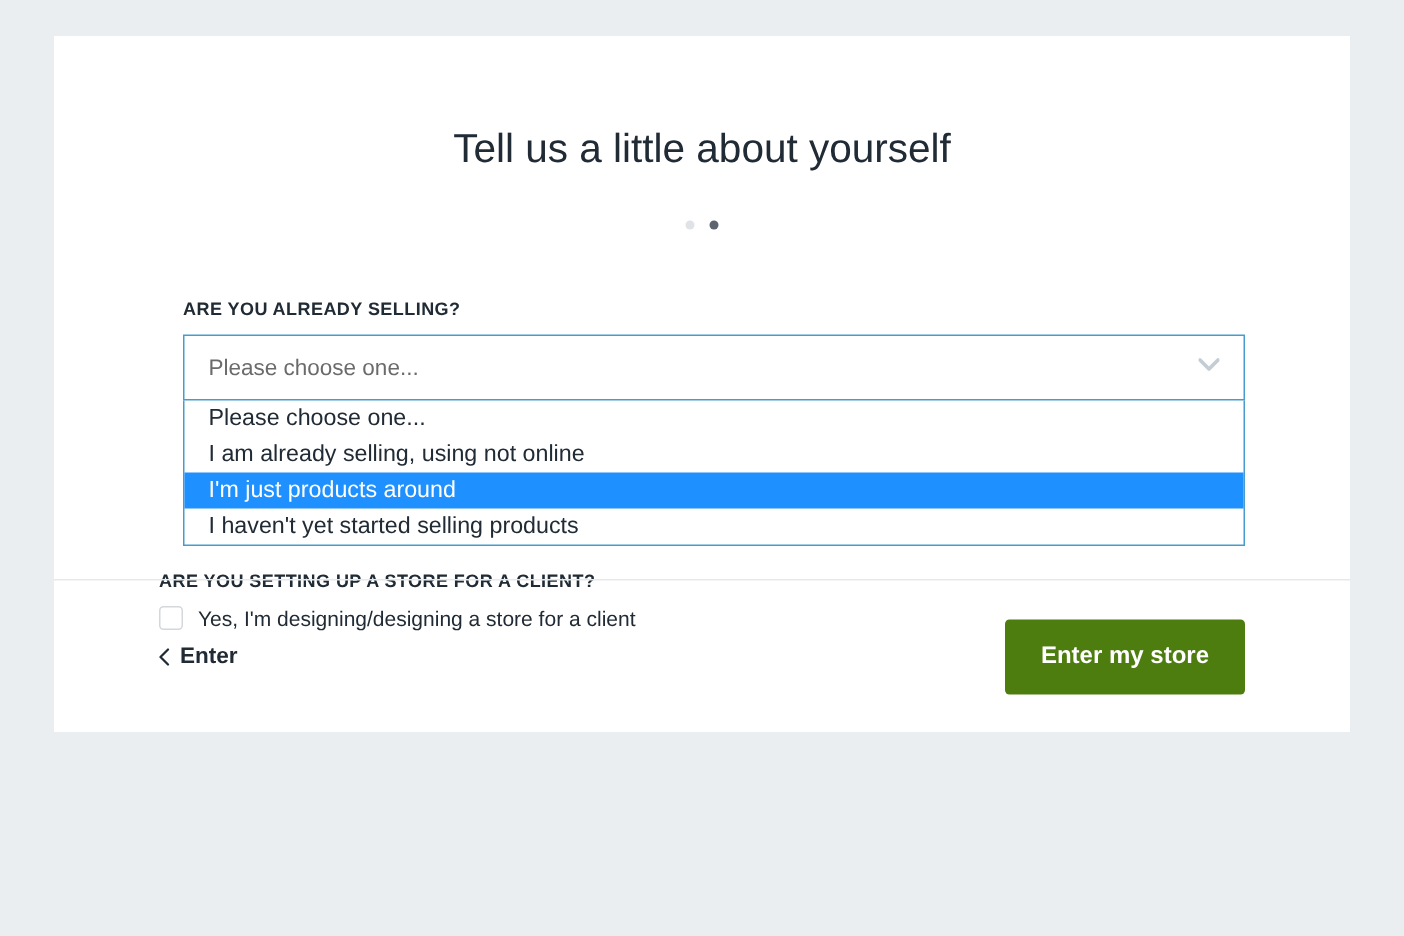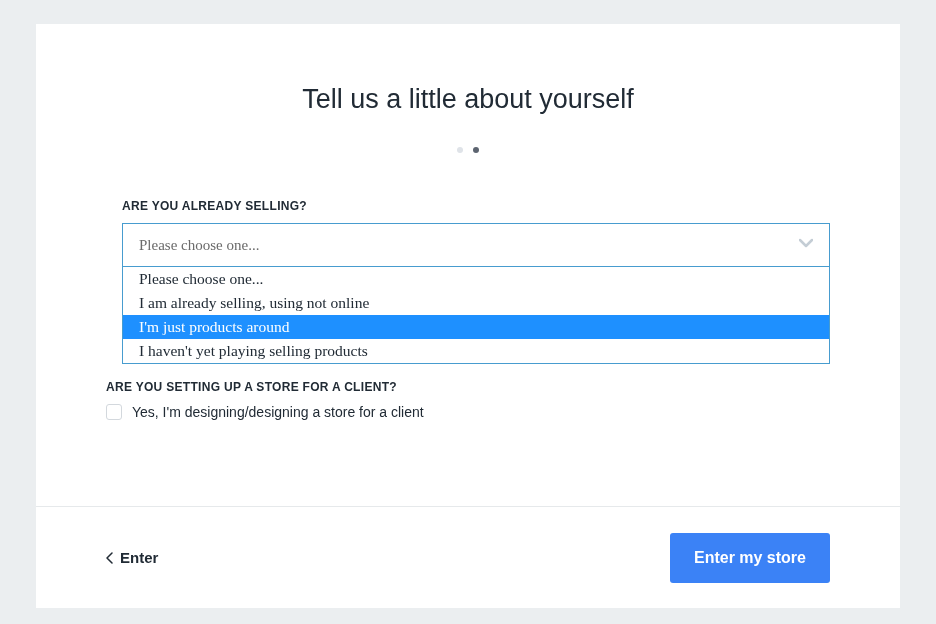--- a/index.html
+++ b/index.html
@@ -6,21 +6,21 @@
     body {
       background: #ebeef0;
       font-family: -apple-system, BlinkMacSystemFont, "Segoe UI", Helvetica, Arial, sans-serif;
       width: 936px;
       height: 624px;
       overflow: hidden;
     }
     .card {
       background: #fff;
       margin: 24px 36px 0 36px;
-      height: 584px;
+      height: 464px;
       position: relative;
     }
     .inner {
       padding: 60px 70px 0 70px;
     }
     .title {
       text-align: center;
       font-size: 27px;
       font-weight: 400;
       color: #212b35;
@@ -39,21 +39,21 @@
     }
     .dot.active { background: #5c6470; }
     .form-label {
       font-size: 12px;
       font-weight: 700;
       letter-spacing: 0.3px;
       color: #212b35;
       margin-bottom: 10px;
     }
     .group1 { margin-top: 46px; padding-left: 16px; }
-    .select-wrap { position: relative; font-family: Liberation Serif, serif; }
+    .select-wrap { position: relative; }
     .select-box {
       border: 1px solid #479ccf;
       height: 44px;
       display: flex;
       align-items: center;
       padding: 0 16px;
       color: #6b6b6b;
       font-size: 15px;
       justify-content: space-between;
     }
@@ -110,21 +110,21 @@
       display: flex;
       align-items: center;
       gap: 6px;
       color: #212b35;
       font-size: 15px;
       font-weight: 600;
       cursor: pointer;
     }
     .back-chevron svg { display: block; }
     .enter-btn {
-      background: #3b82f6;
+      background: #4d7c0f;
       color: #fff;
       font-size: 16px;
       font-weight: 600;
       border: none;
       padding: 16px 24px;
       border-radius: 3px;
       cursor: pointer;
     }
   </style>
 </head>
@@ -147,21 +147,21 @@
           <span class="chevron">
             <svg width="14" height="10" viewBox="0 0 14 10">
                 <path d="M1 2 L7 8 L13 2" stroke="#c4cdd5" stroke-width="2.5" fill="none" stroke-linecap="round" stroke-linejoin="round"></path>
               </svg>
           </span>
         </div>
         <div class="dropdown">
           <div class="option">Please choose one...</div>
           <div class="option">I am already selling, using not online</div>
           <div class="option highlight">I'm just products around</div>
-          <div class="option">I haven't yet playing selling products</div>
+          <div class="option">I haven't yet started selling products</div>
         </div>
       </div>
     </div>
 
     <div class="group2">
       <div class="form-label">ARE YOU SETTING UP A STORE FOR A CLIENT?</div>
       <div class="checkbox-row">
         <div class="checkbox"></div>
         <span class="checkbox-label">Yes, I'm designing/designing a store for a client</span>
       </div>

